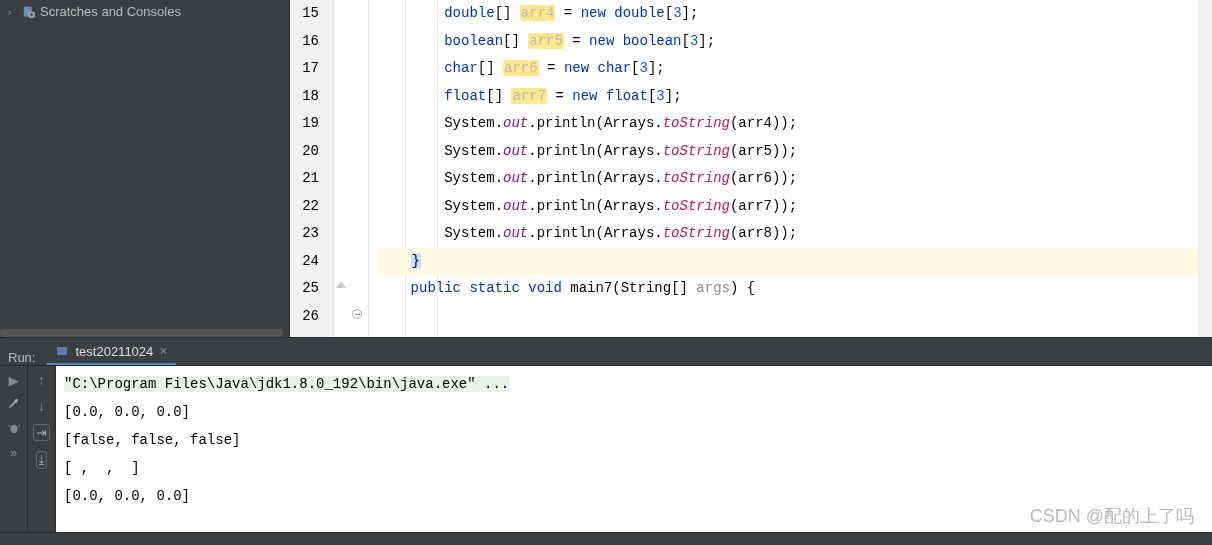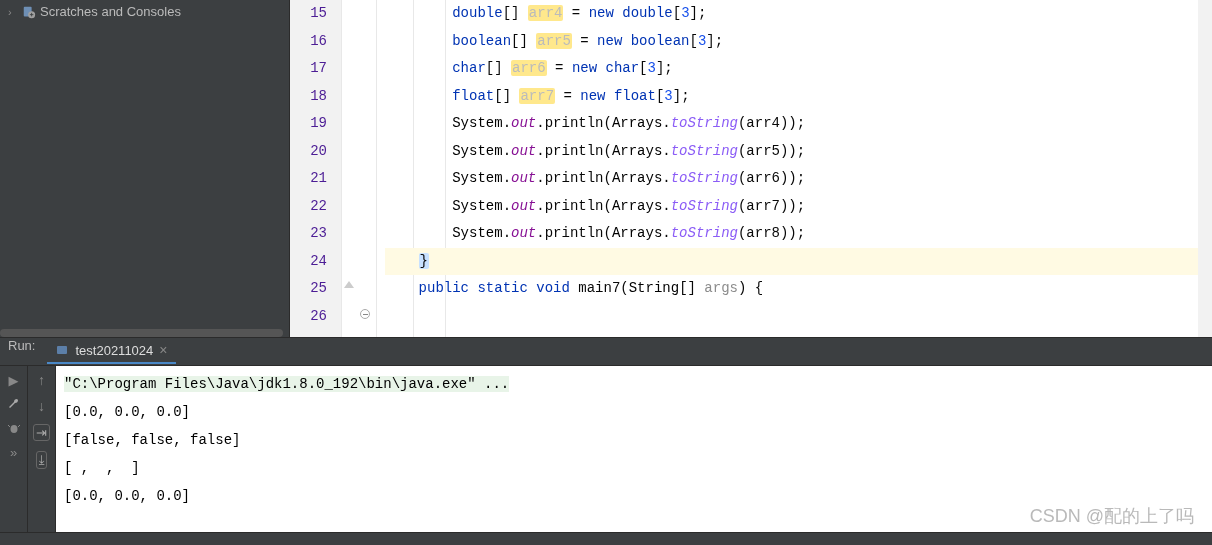--- a/index.html
+++ b/index.html
@@ -4,42 +4,42 @@
 <style>
 * { box-sizing: border-box; margin: 0; padding: 0; }
 body { font-family: "Segoe UI", Arial, sans-serif; font-size: 13px; background: #3c3f41; color: #bbbbbb; width: 1212px; height: 545px; overflow: hidden; display: flex; flex-direction: column; }
 .top-area { display: flex; flex: 1; min-height: 0; }
 .sidebar { width: 290px; background: #3c3f41; border-right: 1px solid #2b2b2b; position: relative; }
 .sidebar-item { display: flex; align-items: center; padding: 4px 8px; gap: 4px; color: #bbbbbb; }
 .sidebar-item .caret { width: 10px; color: #888; font-size: 11px; }
 .sidebar-item .icon-svg { width: 14px; height: 14px; }
 .sidebar-thumb { position: absolute; bottom: 0; left: 0; right: 6px; height: 8px; background: #555; border-radius: 4px; }
 .editor { flex: 1; background: #ffffff; display: flex; font-family: Consolas, "Courier New", monospace; font-size: 14px; position: relative; }
-.gutter { width: 52px; background: #f2f2f2; color: #4c1d95; text-align: right; padding-right: 14px; border-right: 1px solid #e8e8e8; }
+.gutter { width: 44px; background: #f2f2f2; color: #000000; text-align: right; padding-right: 14px; border-right: 1px solid #e8e8e8; }
 .gutter .ln { height: 27.5px; line-height: 27.5px; }
 .margin { width: 35px; background: #fff; border-right: 1px solid #e8e8e8; position: relative; }
 .margin-line { height: 27.5px; position: relative; }
 .margin .mark-up { position: absolute; left: 2px; top: 6px; width: 0; height: 0; border-left: 5px solid transparent; border-right: 5px solid transparent; border-bottom: 7px solid #ccc; }
 .margin .mark-down { position: absolute; left: 18px; top: 6px; width: 10px; height: 10px; border: 1px solid #aaa; border-radius: 50%; background: #fff; }
 .margin .mark-down::after { content: ""; position: absolute; left: 2px; top: 4px; width: 5px; height: 1px; background: #888; }
 .code { flex: 1; padding-left: 8px; position: relative; }
 .code-line { height: 27.5px; line-height: 27.5px; white-space: pre; position: relative; }
 .code-line.hl { background: #fffae3; }
 .hl-var { background: #ffe88c; border-radius: 2px; padding: 0 1px; }
 .kw { color: #0033b3; font-weight: normal; }
 .num { color: #1750eb; }
 .str-type { color: #000; }
-.method-static { font-style: italic; color: #8b5cf6; }
+.method-static { font-style: italic; color: #be185d; }
 .field-static { font-style: italic; color: #871094; }
 .param { color: #8c8c8c; }
 .plain { color: #080808; }
 .indent-guide { position: absolute; top: 0; bottom: 0; width: 1px; background: #e8e8e8; }
 .editor-scrollbar { width: 14px; background: #f2f2f2; }
 .run-panel { height: 195px; border-top: 1px solid #2b2b2b; display: flex; flex-direction: column; background: #3c3f41; }
-.run-header { height: 28px; background: #3c3f41; display: flex; align-items: flex-start; padding: 0 8px; gap: 12px; border-bottom: 1px solid #2b2b2b; }
+.run-header { height: 28px; background: #3c3f41; display: flex; align-items: flex-end; padding: 0 8px; gap: 12px; border-bottom: 1px solid #2b2b2b; }
 .run-header .label { color: #bbb; }
 .run-tab { display: flex; align-items: center; gap: 6px; padding: 4px 8px; border-bottom: 2px solid #4a88c7; color: #ddd; }
 .run-tab .close { color: #888; font-size: 14px; }
 .run-body { flex: 1; display: flex; }
 .run-toolbar { width: 28px; background: #3c3f41; border-right: 1px solid #2b2b2b; display: flex; flex-direction: column; align-items: center; padding-top: 6px; gap: 8px; }
 .run-toolbar .tb-icon { width: 16px; height: 16px; display: flex; align-items: center; justify-content: center; color: #888; cursor: pointer; }
 .run-toolbar2 { width: 28px; background: #3c3f41; border-right: 1px solid #2b2b2b; display: flex; flex-direction: column; align-items: center; padding-top: 6px; gap: 10px; }
 .run-output { flex: 1; background: #ffffff; color: #000; font-family: Consolas, "Courier New", monospace; font-size: 14px; padding: 4px 8px; line-height: 28px; position: relative; }
 .out-line { white-space: pre; }
 .out-cmd { background: #e8f4e8; display: inline; }

